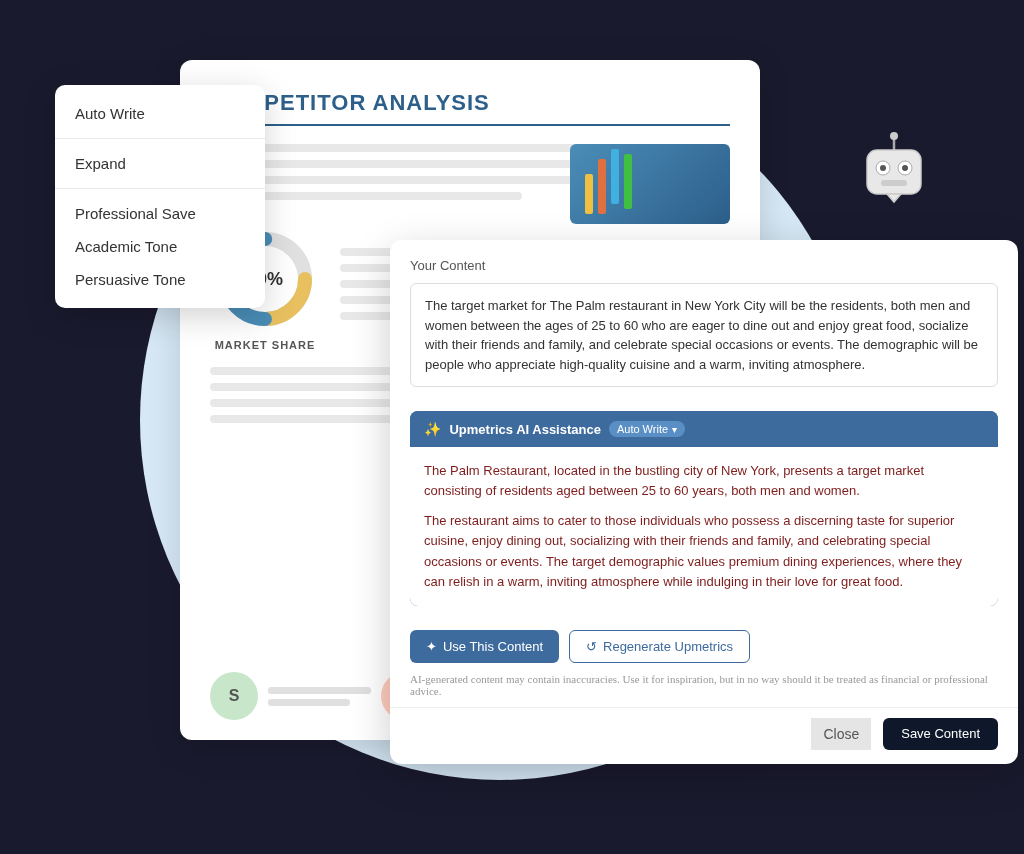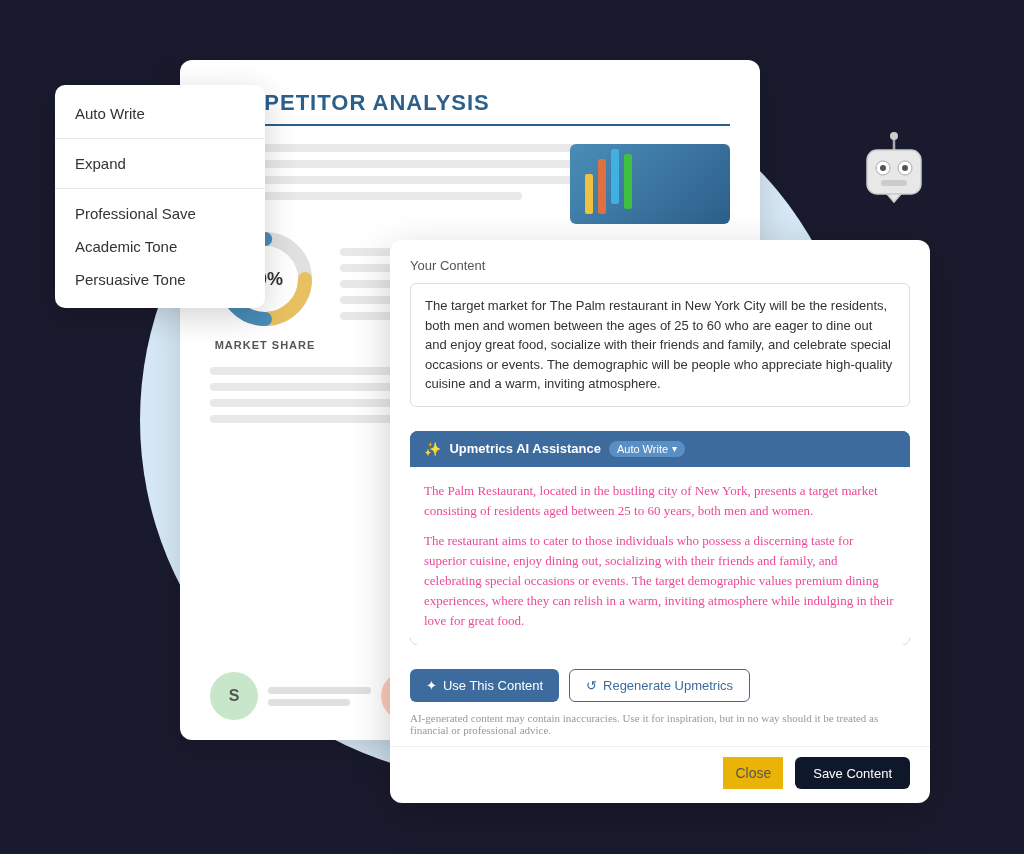--- a/index.html
+++ b/index.html
@@ -208,21 +208,21 @@
       z-index: 5;
       width: 90px;
       height: 90px;
     }
 
     
     .ai-modal {
       position: absolute;
       top: 240px;
       left: 390px;
-      width: 540px;
+      width: 628px;
       background: white;
       border-radius: 12px;
       box-shadow: 0 12px 40px rgba(0,0,0,0.2);
       z-index: 20;
       overflow: hidden;
     }
 
     .modal-content-section {
       padding: 18px 20px 12px;
     }
@@ -272,23 +272,22 @@
       border-radius: 10px;
       display: flex;
       align-items: center;
       gap: 4px;
     }
 
     .ai-body {
       background: white;
       padding: 14px;
       font-size: 13px;
-      color: #ec4899;
+      color: #7f1d1d;
       line-height: 1.55;
-      font-family: Liberation Serif, serif;
     }
 
     .ai-body p + p {
       margin-top: 10px;
     }
 
     .modal-actions {
       padding: 10px 20px 6px;
       display: flex;
       gap: 10px;
@@ -329,21 +328,21 @@
 
     .modal-footer {
       padding: 10px 20px 14px;
       display: flex;
       justify-content: flex-end;
       gap: 12px;
       border-top: 1px solid #eee;
     }
 
     .btn-close {
-      background: #eab308;
+      background: #e5e5e5;
       color: #555;
       border: none;
       font-size: 14px;
       cursor: pointer;
       padding: 8px 12px;
     }
 
     .btn-save {
       background: #0f172a;
       color: white;

